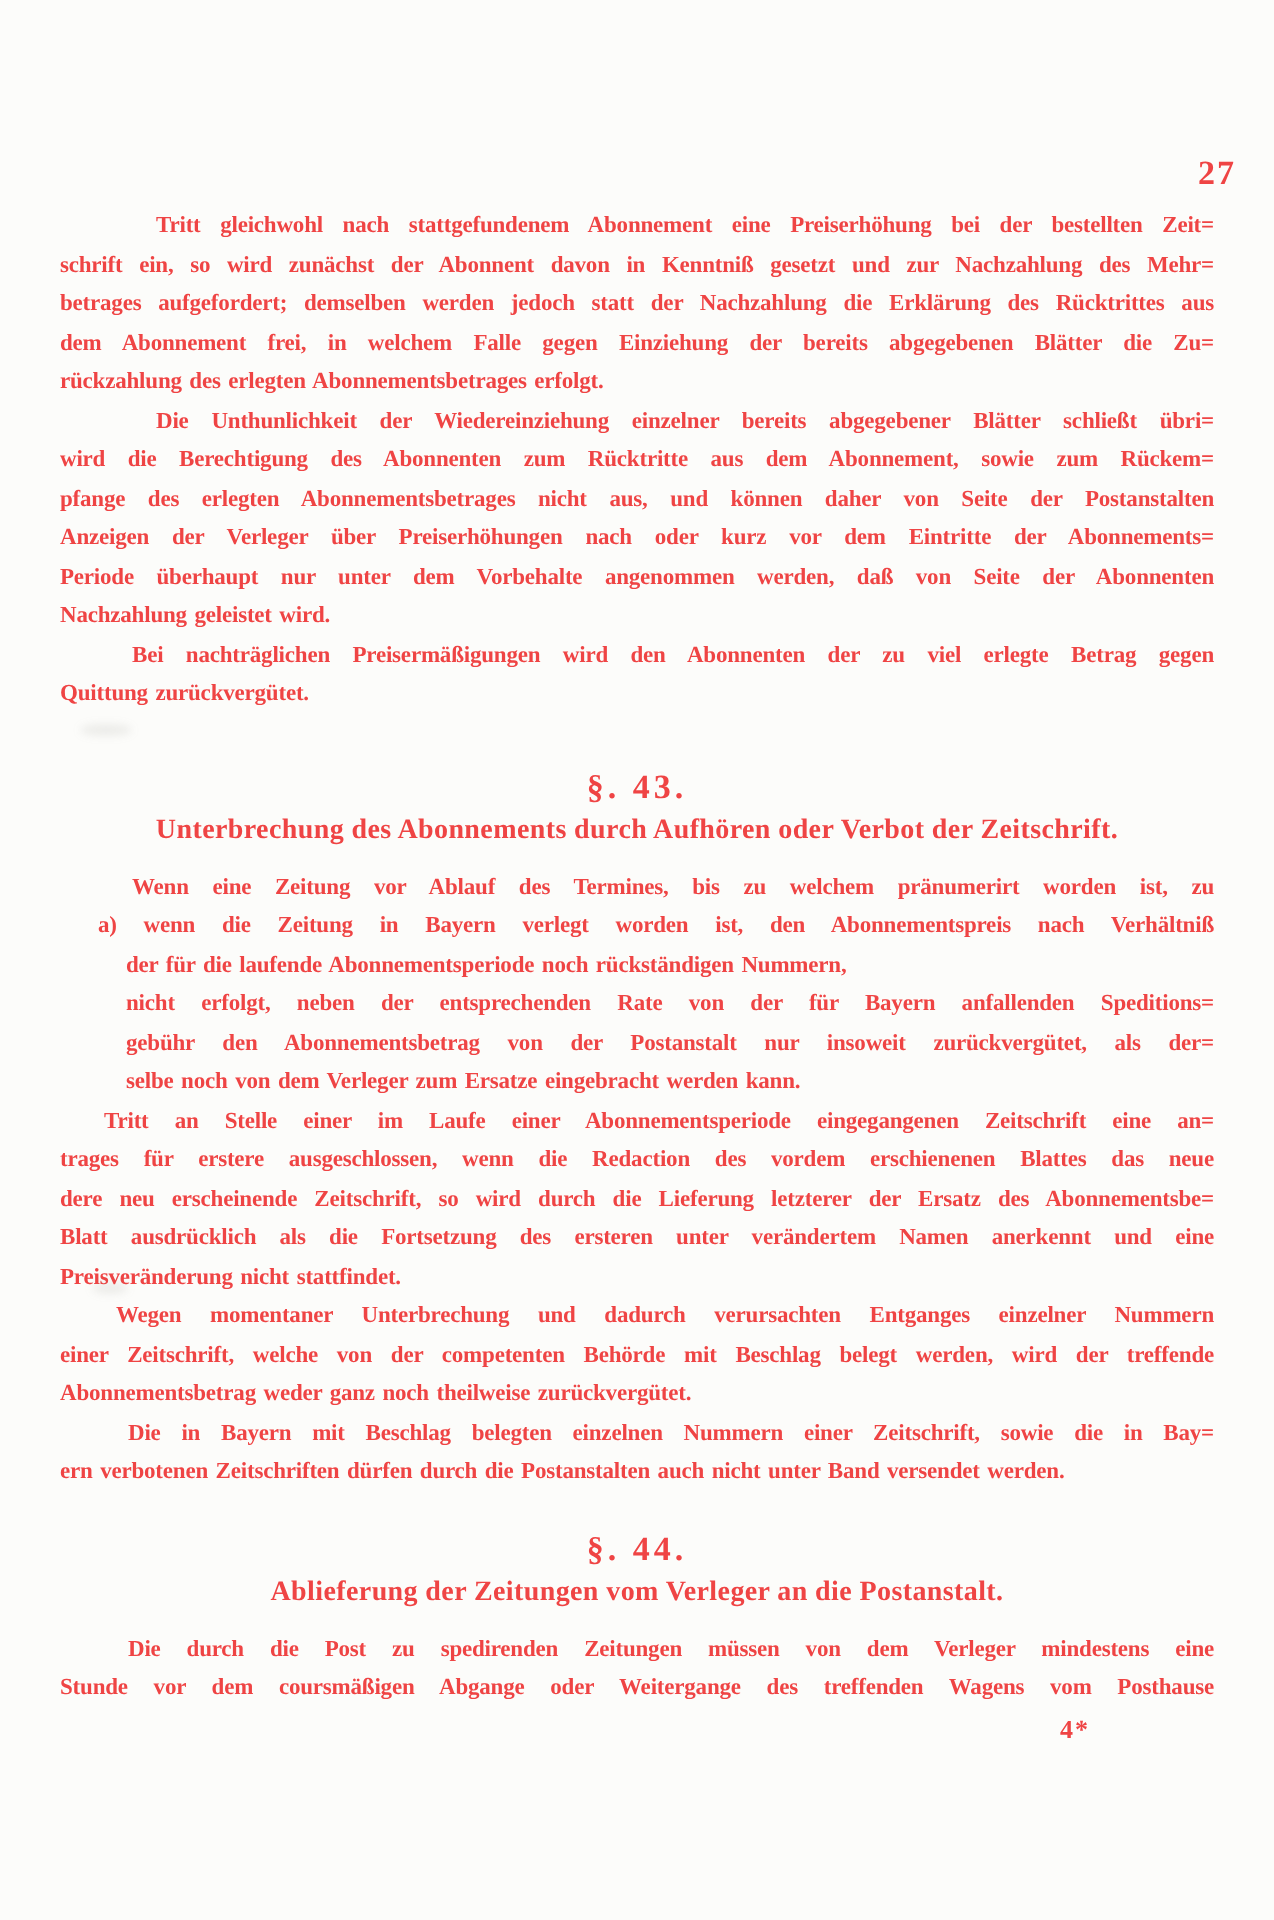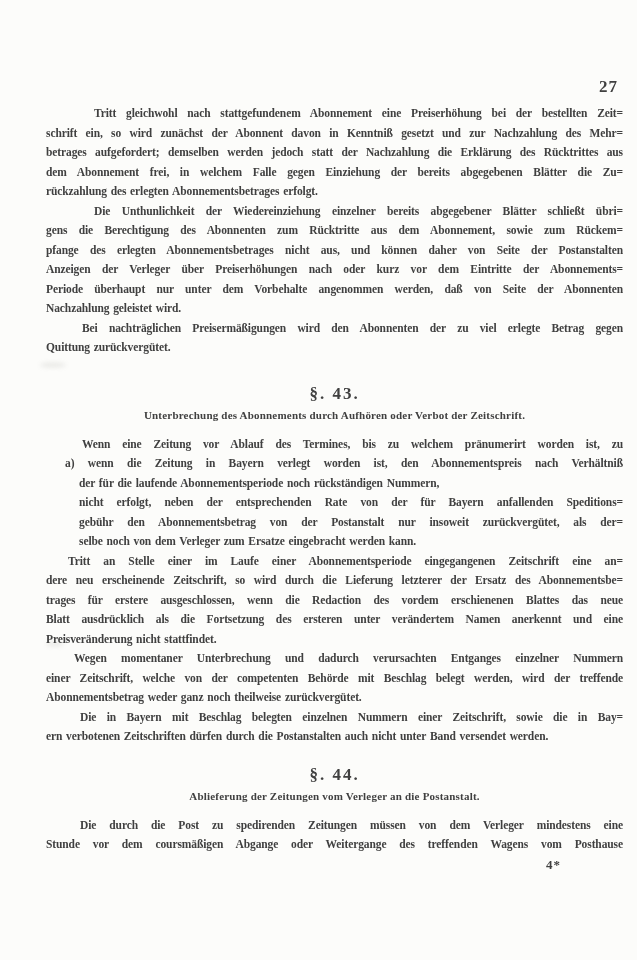--- a/index.html
+++ b/index.html
@@ -6,21 +6,21 @@
     margin: 0;
     padding: 0;
     background: #fcfcfa;
   }
   .page {
     position: relative;
     width: 637px;
     height: 960px;
     background: #fcfcfa;
     font-family: "Liberation Serif", serif;
-    color: #404040;
+    color: #ef4444;
     overflow: hidden;
   }
   
   .page::before, .page::after {
     content: "";
     position: absolute;
     border-radius: 50%;
     background: rgba(120,120,118,0.12);
     filter: blur(2px);
   }
@@ -33,21 +33,20 @@
     right: 19px;
     font-weight: bold;
     font-size: 17px;
     letter-spacing: 1px;
   }
   .body {
     position: absolute;
     left: 30px;
     top: 104px;
     width: 577px;
-    margin-left: 16px;
   }
   .line {
     font-weight: bold;
     font-size: 11.5px;
     line-height: 19.5px;
     letter-spacing: -0.1px;
     text-align: justify;
     word-spacing: 1px;
   }
   .line.j { text-align-last: justify; }
@@ -57,21 +56,21 @@
     font-weight: bold;
     font-size: 17px;
     line-height: 20px;
     text-align: center;
     margin-top: 26px;
     letter-spacing: 2px;
   }
   [data-name="section-44-number"] { margin-top: 18px; }
   .section-title {
     font-weight: bold;
-    font-size: 11px;
+    font-size: 14px;
     line-height: 19px;
     text-align: center;
     margin-top: 2px;
     margin-bottom: 10px;
     letter-spacing: 0.2px;
   }
   .sig {
     font-weight: bold;
     font-size: 13px;
     line-height: 19.5px;
@@ -90,21 +89,21 @@
 
   <div class="para" data-name="para-price-increase-after-subscription">
         <div class="line j" data-name="text-line" style="text-indent: 48px;">Tritt gleichwohl nach stattgefundenem Abonnement eine Preiserhöhung bei der bestellten Zeit=</div>
         <div class="line j" data-name="text-line">schrift ein, so wird zunächst der Abonnent davon in Kenntniß gesetzt und zur Nachzahlung des Mehr=</div>
         <div class="line j" data-name="text-line">betrages aufgefordert; demselben werden jedoch statt der Nachzahlung die Erklärung des Rücktrittes aus</div>
         <div class="line j" data-name="text-line">dem Abonnement frei, in welchem Falle gegen Einziehung der bereits abgegebenen Blätter die Zu=</div>
         <div class="line l" data-name="text-line">rückzahlung des erlegten Abonnementsbetrages erfolgt.</div>
       </div>
       <div class="para" data-name="para-no-reclaim-of-delivered-issues">
         <div class="line j" data-name="text-line" style="text-indent: 48px;">Die Unthunlichkeit der Wiedereinziehung einzelner bereits abgegebener Blätter schließt übri=</div>
-        <div class="line j" data-name="text-line">gens die Berechtigung des Abonnenten zum Rücktritte aus dem Abonnement, sowie zum Rückem=</div>
+        <div class="line j" data-name="text-line">wird die Berechtigung des Abonnenten zum Rücktritte aus dem Abonnement, sowie zum Rückem=</div>
         <div class="line j" data-name="text-line">pfange des erlegten Abonnementsbetrages nicht aus, und können daher von Seite der Postanstalten</div>
         <div class="line j" data-name="text-line">Anzeigen der Verleger über Preiserhöhungen nach oder kurz vor dem Eintritte der Abonnements=</div>
         <div class="line j" data-name="text-line">Periode überhaupt nur unter dem Vorbehalte angenommen werden, daß von Seite der Abonnenten</div>
         <div class="line l" data-name="text-line">Nachzahlung geleistet wird.</div>
       </div>
       <div class="para" data-name="para-refund-on-price-reduction">
         <div class="line j" data-name="text-line" style="text-indent: 36px;">Bei nachträglichen Preisermäßigungen wird den Abonnenten der zu viel erlegte Betrag gegen</div>
         <div class="line l" data-name="text-line">Quittung zurückvergütet.</div>
       </div>
       <div class="section-number" data-name="section-43-number">§. 43.</div>
@@ -116,22 +115,22 @@
         <div class="line j" data-name="text-line" style="padding-left: 19px;">a) wenn die Zeitung in Bayern verlegt worden ist, den Abonnementspreis nach Verhältniß</div>
         <div class="line l" data-name="text-line" style="padding-left: 33px;">der für die laufende Abonnementsperiode noch rückständigen Nummern,</div>
       </div>
       <div class="li-block" data-name="list-item-b">
         <div class="line j" data-name="text-line" style="padding-left: 33px;">nicht erfolgt, neben der entsprechenden Rate von der für Bayern anfallenden Speditions=</div>
         <div class="line j" data-name="text-line" style="padding-left: 33px;">gebühr den Abonnementsbetrag von der Postanstalt nur insoweit zurückvergütet, als der=</div>
         <div class="line l" data-name="text-line" style="padding-left: 33px;">selbe noch von dem Verleger zum Ersatze eingebracht werden kann.</div>
       </div>
       <div class="para" data-name="para-43-replacement-journal">
         <div class="line j" data-name="text-line" style="text-indent: 22px;">Tritt an Stelle einer im Laufe einer Abonnementsperiode eingegangenen Zeitschrift eine an=</div>
+        <div class="line j" data-name="text-line">trages für erstere ausgeschlossen, wenn die Redaction des vordem erschienenen Blattes das neue</div>
         <div class="line j" data-name="text-line">dere neu erscheinende Zeitschrift, so wird durch die Lieferung letzterer der Ersatz des Abonnementsbe=</div>
-        <div class="line j" data-name="text-line">trages für erstere ausgeschlossen, wenn die Redaction des vordem erschienenen Blattes das neue</div>
         <div class="line j" data-name="text-line">Blatt ausdrücklich als die Fortsetzung des ersteren unter verändertem Namen anerkennt und eine</div>
         <div class="line l" data-name="text-line">Preisveränderung nicht stattfindet.</div>
       </div>
       <div class="para" data-name="para-43-momentary-interruption">
         <div class="line j" data-name="text-line" style="text-indent: 28px;">Wegen momentaner Unterbrechung und dadurch verursachten Entganges einzelner Nummern</div>
         <div class="line j" data-name="text-line">einer Zeitschrift, welche von der competenten Behörde mit Beschlag belegt werden, wird der treffende</div>
         <div class="line l" data-name="text-line">Abonnementsbetrag weder ganz noch theilweise zurückvergütet.</div>
       </div>
       <div class="para" data-name="para-43-confiscated-numbers">
         <div class="line j" data-name="text-line" style="text-indent: 34px;">Die in Bayern mit Beschlag belegten einzelnen Nummern einer Zeitschrift, sowie die in Bay=</div>

